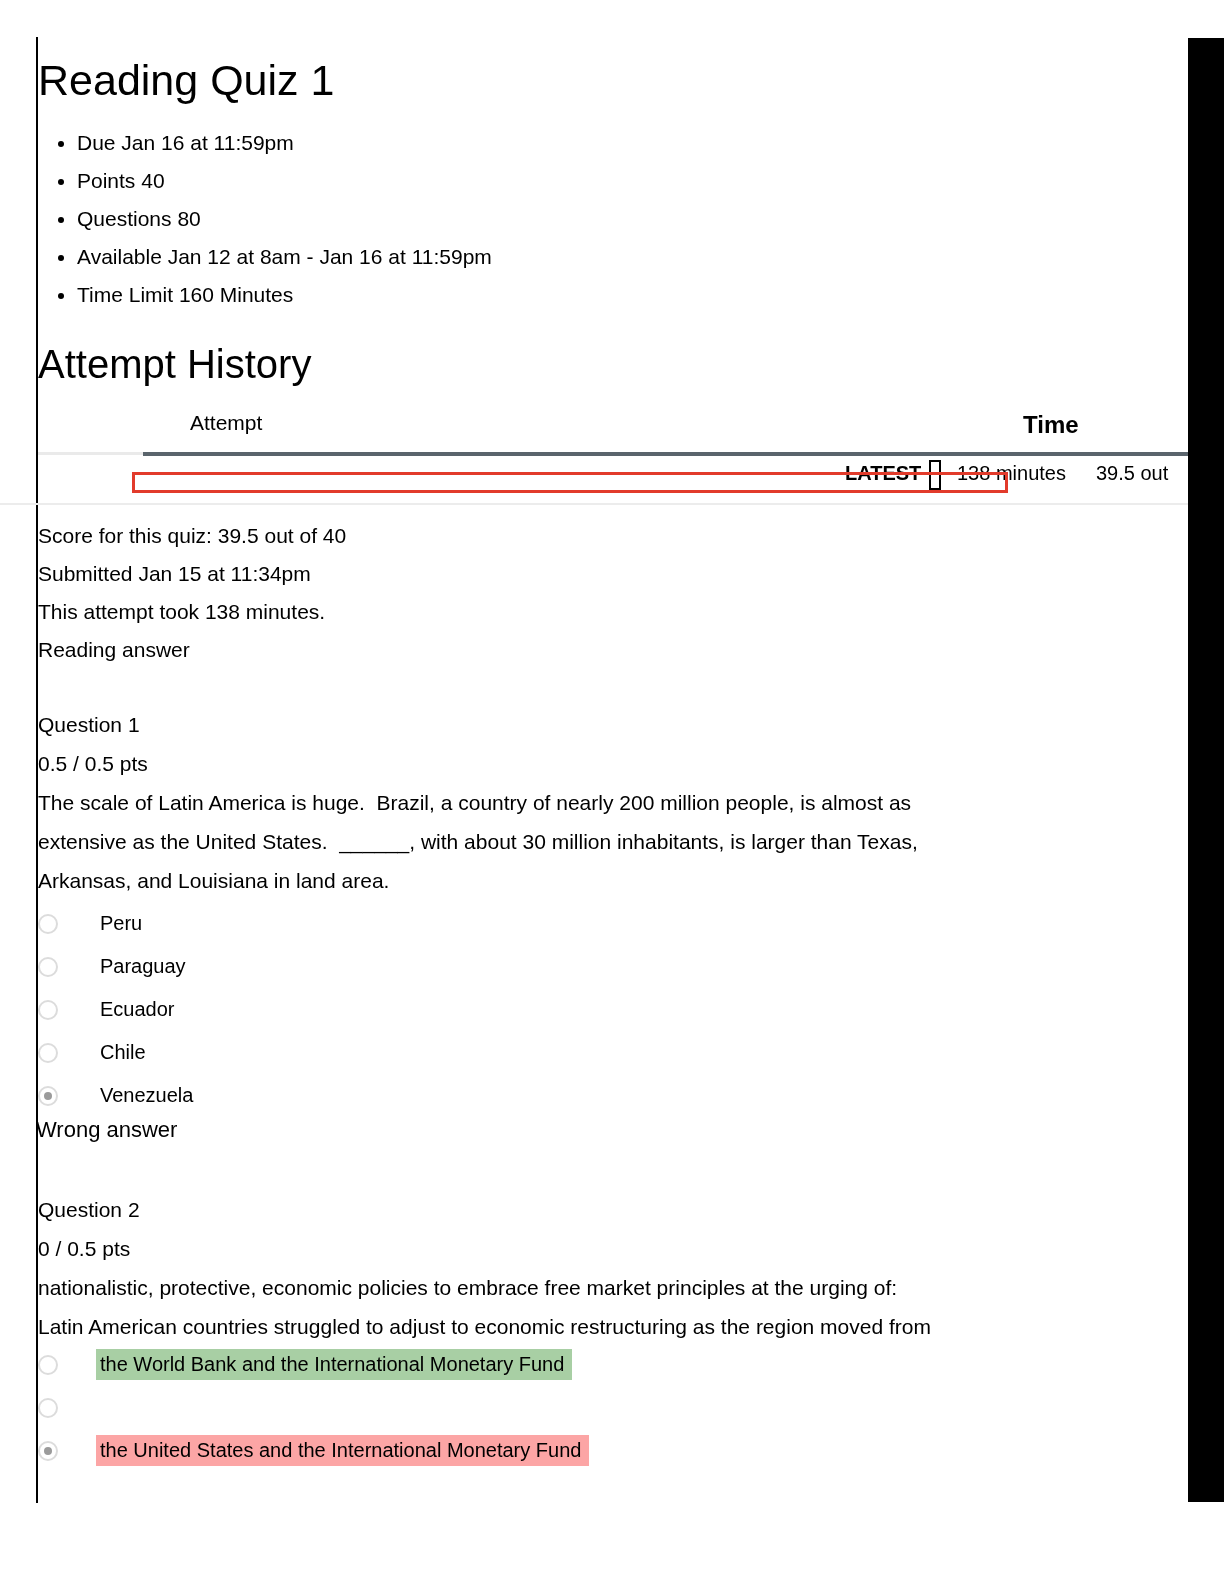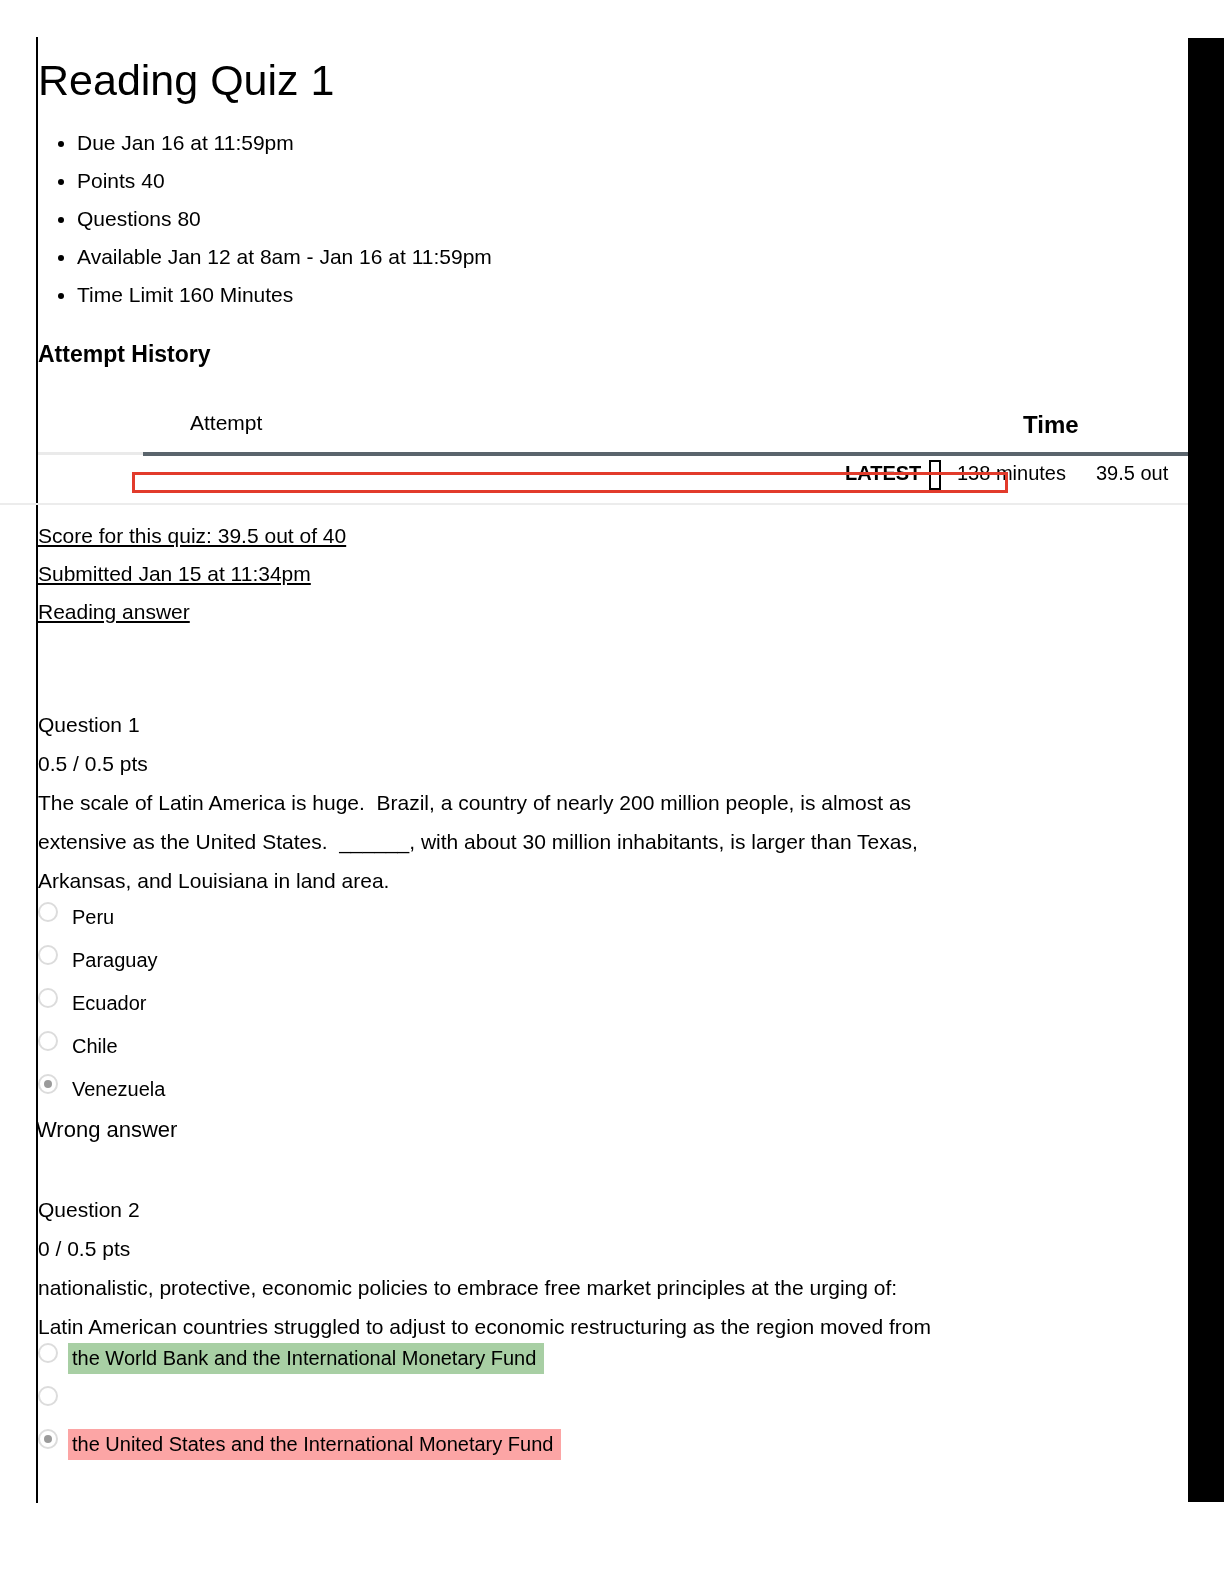--- a/index.html
+++ b/index.html
@@ -8,49 +8,49 @@
   .abs{position:absolute;}
 
   
   .left-vline{left:36px;top:37px;width:2px;height:1466px;background:#000;}
   .right-bar{left:1188px;top:38px;width:36px;height:1464px;background:#000;}
 
   
   .quiz-title{left:38px;top:57px;font-size:43px;font-weight:400;letter-spacing:0;line-height:1.1;}
   .quiz-meta{left:38px;top:124px;margin:0;padding:0 0 0 39px;font-size:21px;line-height:38px;}
   .quiz-meta li{margin:0;padding:0;}
-  .attempt-heading{left:38px;top:342px;font-size:23px;font-weight:700;line-height:1.1;}
+  .attempt-heading{left:38px;top:342px;font-size:40px;font-weight:400;line-height:1.1;}
 
   
   .col-attempt{left:190px;top:411px;font-size:21px;font-weight:400;}
   .col-time{left:1001px;top:411px;font-size:24px;font-weight:700;margin-left:22px;}
   .hdr-border-light{left:38px;top:452px;width:105px;height:3px;background:#eaeaea;}
   .hdr-border-dark{left:143px;top:452px;width:1045px;height:4px;background:#5a646c;}
   .row-border{left:0px;top:503px;width:1188px;height:2px;background:#ececec;}
 
   .latest-label{left:845px;top:462px;font-size:20px;font-weight:700;}
   .tofu{left:929px;top:460px;width:8px;height:26px;border:2px solid #000;}
   .row-time{left:957px;top:462px;font-size:20px;}
   .row-score{left:1096px;top:462px;font-size:20px;}
   .red-outline{left:132px;top:472px;width:876px;height:21px;border:3px solid #e23b2b;box-sizing:border-box;}
 
   
   .summary{left:38px;top:517px;font-size:21px;line-height:38px;}
-  .summary div{white-space:pre-wrap;text-decoration:underline;}
+  .summary div{white-space:pre-wrap;}
 
   
   .qblock{font-size:21px;line-height:39px;}
   .qblock .qline{white-space:pre-wrap;}
   .q1{left:38px;top:705px;}
   .q2{left:38px;top:1190px;}
 
   .opts{display:flex;flex-direction:column;}
   .opts-q1{left:38px;top:902px;}
   .opts-q2{left:38px;top:1343px;}
-  .opt-row{display:flex;align-items:flex-start;height:43px;}
+  .opt-row{display:flex;align-items:center;height:43px;gap:28px;}
   .radio{width:16px;height:16px;min-width:16px;border-radius:50%;border:2px solid #dcdcdc;
          background:#fff;margin-right:10px;box-sizing:content-box;position:relative;}
   .radio.selected::after{content:"";position:absolute;left:4px;top:4px;width:8px;height:8px;
          border-radius:50%;background:#9b9b9b;}
   .opt-label{font-size:20px;padding:4px 8px 4px 4px;white-space:pre;}
   .opt-label.hl-correct{background:#a8cfa4;}
   .opt-label.hl-wrong{background:#fca5a5;}
 
   .verdict{left:36px;top:1117px;font-size:22px;}
 </style>
@@ -82,20 +82,21 @@
   <div class="abs latest-label">LATEST</div>
   <div class="abs tofu"></div>
   <div class="abs row-time">138 minutes</div>
   <div class="abs row-score">39.5 out</div>
   <div class="abs red-outline"></div>
   <div class="abs row-border"></div>
 
   <div class="abs summary">
     <div>Score for this quiz: 39.5 out of 40</div>
     <div>Submitted Jan 15 at 11:34pm</div>
+    <div>This attempt took 138 minutes.</div>
     <div>Reading answer</div>
   </div>
 
   <div class="abs qblock q1">
     <div class="qline">Question 1</div>
     <div class="qline">0.5 / 0.5 pts</div>
     <div class="qline">The scale of Latin America is huge.  Brazil, a country of nearly 200 million people, is almost as</div>
     <div class="qline">extensive as the United States.  ______, with about 30 million inhabitants, is larger than Texas,</div>
     <div class="qline">Arkansas, and Louisiana in land area.</div>
   </div>

